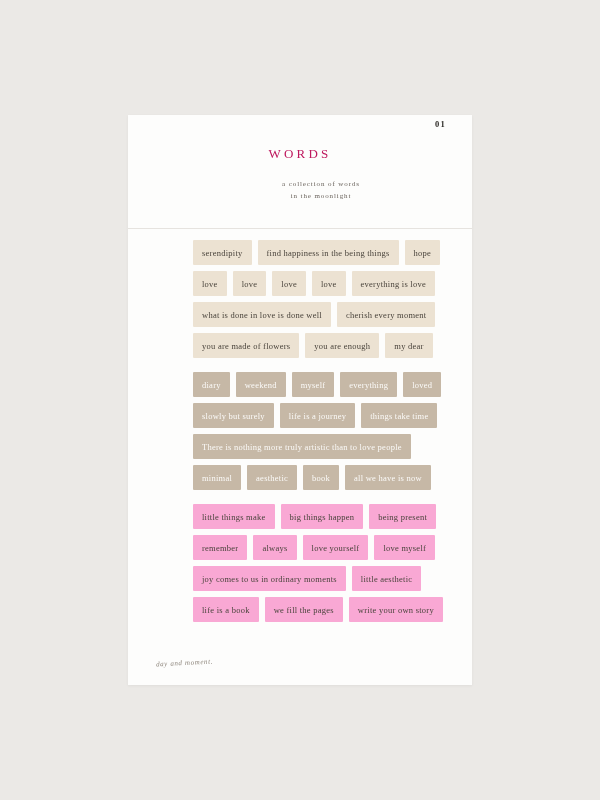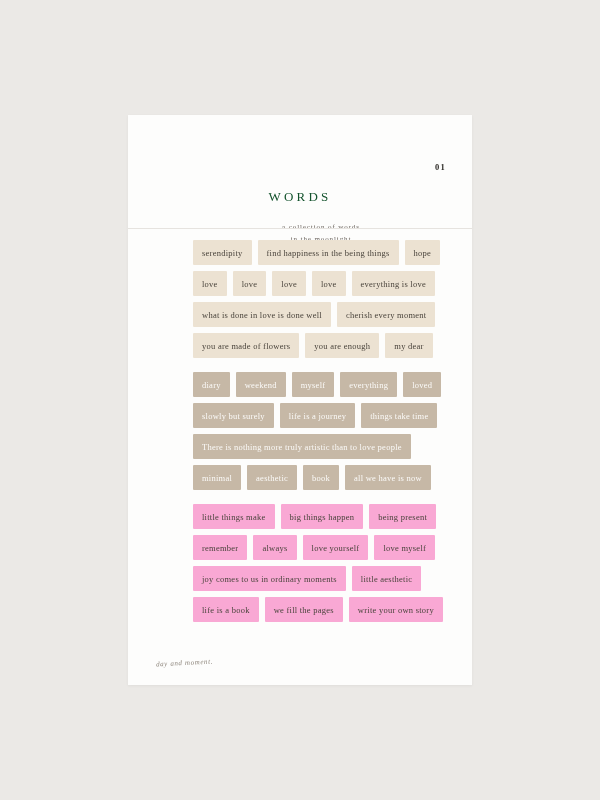--- a/index.html
+++ b/index.html
@@ -23,27 +23,26 @@
     top: 115px;
     width: 344px;
     height: 570px;
     background: #fdfdfc;
     box-shadow: 0 1px 3px rgba(0,0,0,0.05);
   }
   .sheet-header {
     padding-top: 31px;
     text-align: center;
     position: relative;
-    margin-top: 43px;
   }
   .sheet-title {
     font-family: "Liberation Serif", serif;
     font-size: 13px;
     letter-spacing: 3.2px;
-    color: #14532d;
+    color: #be185d;
     text-transform: uppercase;
   }
   .sheet-number {
     position: absolute;
     right: 26px;
     top: 4px;
     font-size: 8.5px;
     letter-spacing: 1.2px;
     font-weight: bold;
     color: #2e2b27;

